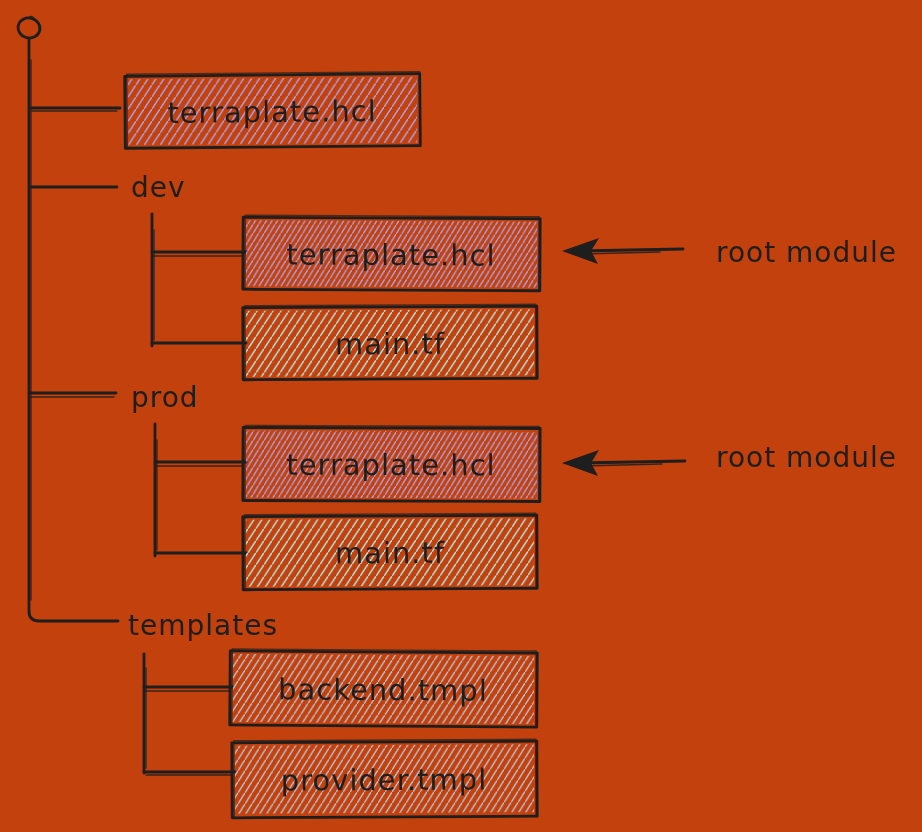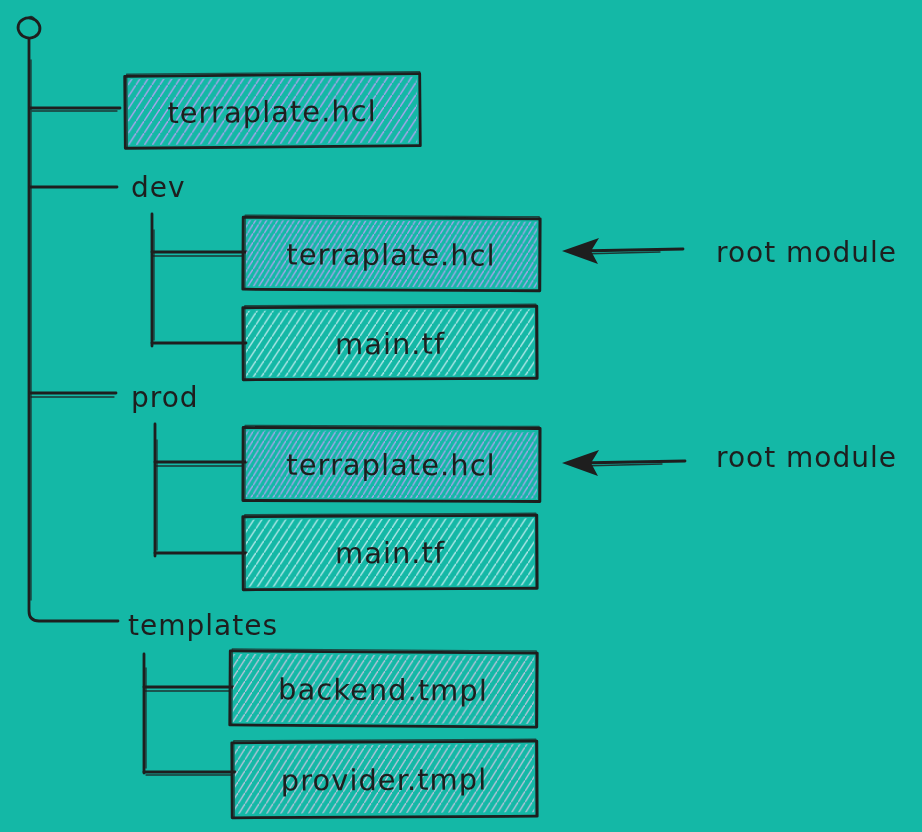--- a/index.html
+++ b/index.html
@@ -1,16 +1,16 @@
 <!DOCTYPE html>
 <html><head>
 <meta charset="utf-8">
 <style>
   html,body{margin:0;padding:0;background:#ffffff;}
-  .canvas{width:922px;height:832px;background:#14b8a6;position:relative;overflow:hidden;}
+  .canvas{width:922px;height:832px;background:#c2410c;position:relative;overflow:hidden;}
   svg{display:block;}
   .line{fill:none;stroke:#1e1e1e;stroke-width:2.8;stroke-linecap:round;}
   .thin{stroke-width:1.3;opacity:.85;}
   .outline{fill:none;stroke:#1e1e1e;stroke-width:2.8;stroke-linejoin:round;}
   .echo{stroke-width:1.4;opacity:.7;}
   text{font-family:"DejaVu Sans", sans-serif;fill:#1e1e1e;}
   .box-label{font-size:29px;text-anchor:middle;letter-spacing:1px;}
   .side-label{font-size:28px;letter-spacing:1px;}
 </style>
 </head>

